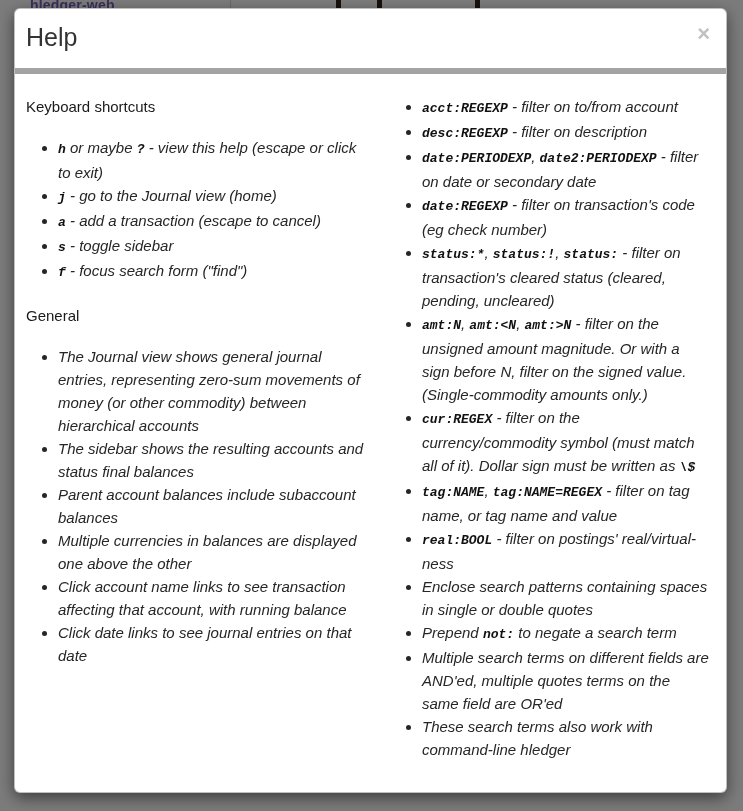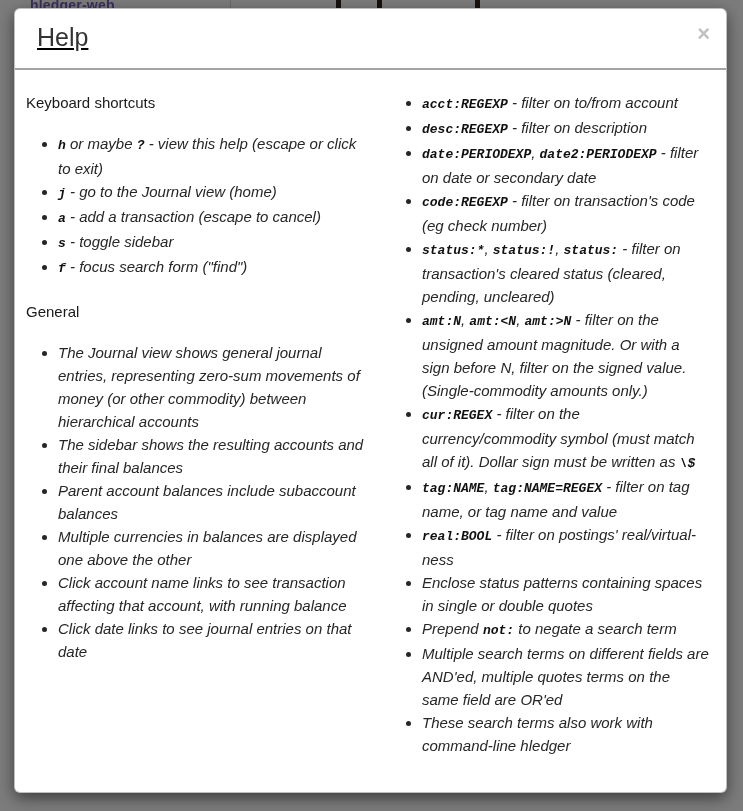--- a/index.html
+++ b/index.html
@@ -56,24 +56,23 @@
     width: 713px;
     height: 785px;
     background: #ffffff;
     border: 1px solid rgba(0,0,0,0.25);
     border-radius: 6px;
     box-shadow: 0 5px 15px rgba(0,0,0,0.5);
     z-index: 2;
     box-sizing: border-box;
   }
   .modal-header {
-    padding: 13px 20px 16px 22px;
-    border-bottom: 2px solid #a3a3a3;
+    padding: 13px 20px 16px 11px;
+    border-bottom: 6px solid #a3a3a3;
     position: relative;
-    text-decoration: underline;
   }
   .modal-title {
     font-size: 25px;
     line-height: 30px;
     font-weight: 400;
     color: #333333;
     margin: 0;
   }
   .close {
     position: absolute;
@@ -143,38 +142,38 @@
         <ul>
           <li><code>h</code> or maybe <code>?</code> - view this help (escape or click to exit)</li>
           <li><code>j</code> - go to the Journal view (home)</li>
           <li><code>a</code> - add a transaction (escape to cancel)</li>
           <li><code>s</code> - toggle sidebar</li>
           <li><code>f</code> - focus search form ("find")</li>
         </ul>
         <div class="section-heading">General</div>
         <ul>
           <li>The Journal view shows general journal entries, representing zero-sum movements of money (or other commodity) between hierarchical accounts</li>
-          <li>The sidebar shows the resulting accounts and their final balances</li>
+          <li>The sidebar shows the resulting accounts and status final balances</li>
           <li>Parent account balances include subaccount balances</li>
           <li>Multiple currencies in balances are displayed one above the other</li>
           <li>Click account name links to see transaction affecting that account, with running balance</li>
           <li>Click date links to see journal entries on that date</li>
         </ul>
       </div>
     <div class="col-right">
         <ul>
           <li><code>acct:REGEXP</code> - filter on to/from account</li>
           <li><code>desc:REGEXP</code> - filter on description</li>
           <li><code>date:PERIODEXP</code>, <code>date2:PERIODEXP</code> - filter on date or secondary date</li>
-          <li><code>code:REGEXP</code> - filter on transaction's code (eg check number)</li>
+          <li><code>date:REGEXP</code> - filter on transaction's code (eg check number)</li>
           <li><code>status:*</code>, <code>status:!</code>, <code>status:</code> - filter on transaction's cleared status (cleared, pending, uncleared)</li>
           <li><code>amt:N</code>, <code>amt:&lt;N</code>, <code>amt:&gt;N</code> - filter on the unsigned amount magnitude. Or with a sign before N, filter on the signed value. (Single-commodity amounts only.)</li>
           <li><code>cur:REGEX</code> - filter on the currency/commodity symbol (must match all of it). Dollar sign must be written as <code>\$</code></li>
           <li><code>tag:NAME</code>, <code>tag:NAME=REGEX</code> - filter on tag name, or tag name and value</li>
           <li><code>real:BOOL</code> - filter on postings' real/virtual-ness</li>
-          <li>Enclose status patterns containing spaces in single or double quotes</li>
+          <li>Enclose search patterns containing spaces in single or double quotes</li>
           <li>Prepend <code>not:</code> to negate a search term</li>
           <li>Multiple search terms on different fields are AND'ed, multiple quotes terms on the same field are OR'ed</li>
           <li>These search terms also work with command-line hledger</li>
         </ul>
       </div>
   </div>
 </div>
 
 </body></html>

